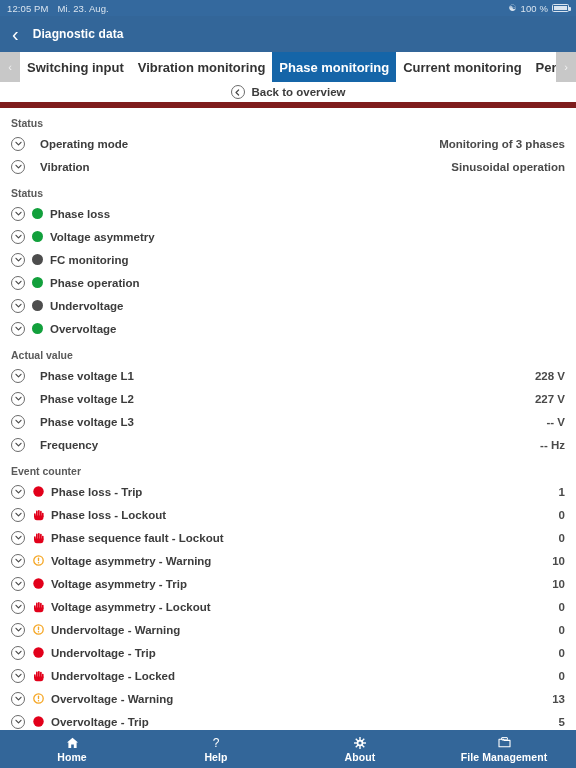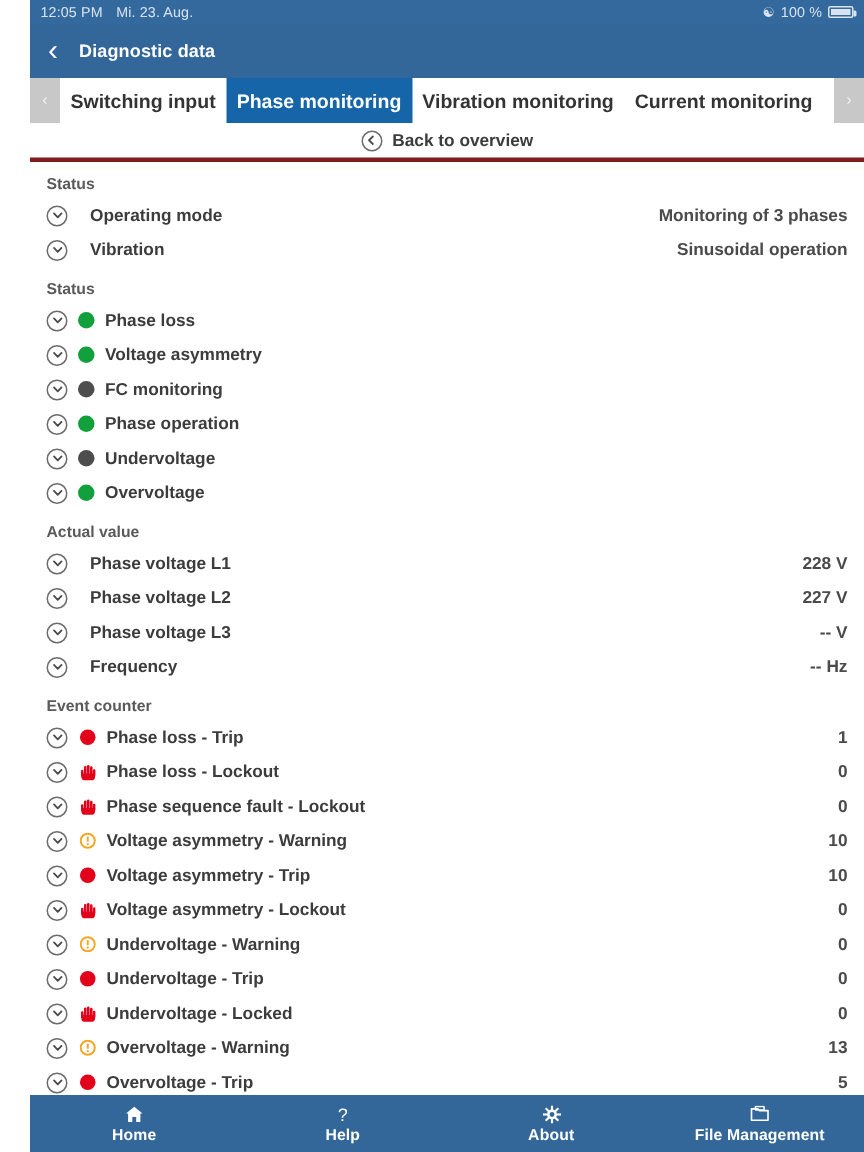--- a/index.html
+++ b/index.html
@@ -12,21 +12,20 @@
     background: #ffffff;
   }
 
   .device {
     width: 576px;
     height: 768px;
     position: relative;
     display: flex;
     flex-direction: column;
     background: #ffffff;
-    padding-left: 20px;
   }
 
   
   .statusbar {
     height: 16px;
     background: #34699e;
     color: #d9e4ef;
     font-size: 9.5px;
     display: flex;
     align-items: center;
@@ -131,21 +130,21 @@
   }
 
   
   .backrow {
     flex: 0 0 26px;
     height: 26px;
     display: flex;
     align-items: center;
     justify-content: center;
     gap: 7px;
-    border-bottom: 3px solid #7f1d1d;
+    border-bottom: 6px solid #7f1d1d;
     background: #ffffff;
     cursor: pointer;
   }
   .backrow .label {
     font-size: 11.5px;
     font-weight: bold;
     color: #3c3c3c;
   }
 
   
@@ -275,25 +274,25 @@
     <span class="back-chevron">‹</span>
     <span class="title">Diagnostic data</span>
   </div>
 
   <div class="tabstrip">
     <div class="tab-arrow">‹</div>
     <div class="tabs">
       <div class="tab">
           <span>Switching input</span>
         </div>
+      <div class="tab">
+          <span>Vibration monitoring</span>
+        </div>
       <div class="tab active">
           <span>Phase monitoring</span>
-        </div>
-      <div class="tab">
-          <span>Vibration monitoring</span>
         </div>
       <div class="tab">
           <span>Current monitoring</span>
         </div>
       <div class="tab">
           <span>Performance</span>
         </div>
     </div>
     <div class="tab-arrow">›</div>
   </div>

